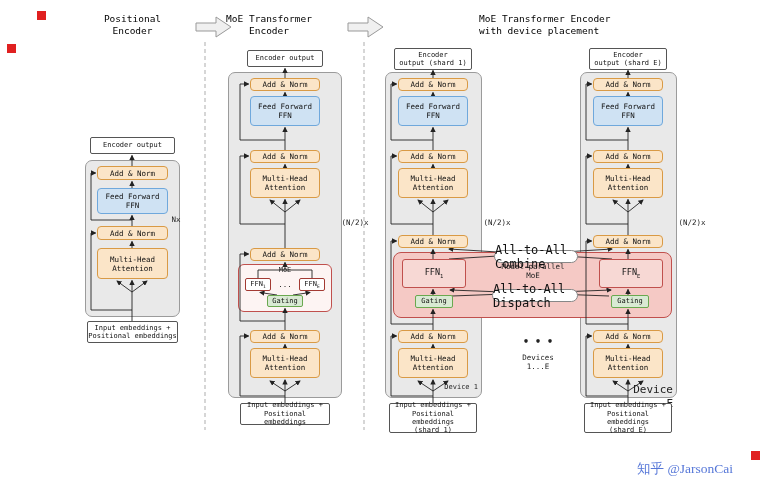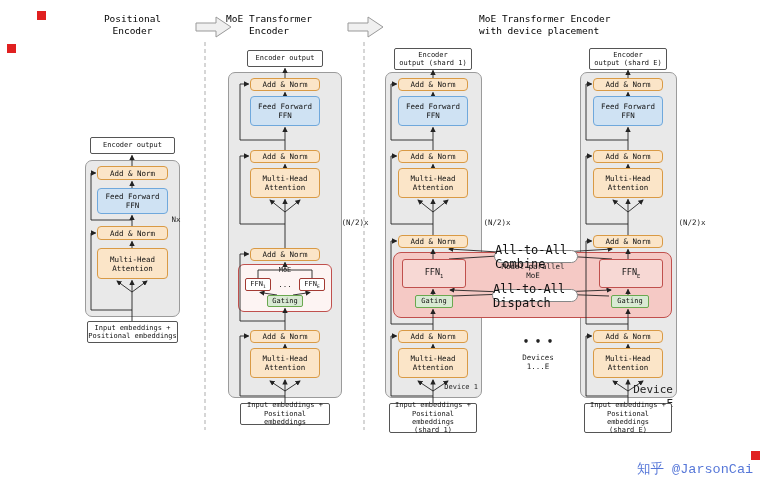--- a/index.html
+++ b/index.html
@@ -18,21 +18,21 @@
   .moew{position:absolute;background:var(--moe-wide-fill,#f5c9c5);border:1.5px solid var(--moe-border,#c0504d);border-radius:8px;z-index:2}
   .fr{background:#f7d8d4;border:1px solid var(--moe-border,#c0504d);border-radius:3px;font-size:8.5px}
   .fr2{background:#fff;border:1px solid #a33a33;border-radius:2px;font-size:7px}
   .gate{background:var(--gating-fill,#d9ead3);border:1px solid var(--gating-border,#6aa84f);border-radius:2px;font-size:7px}
   .lbl{position:absolute;font-size:7.5px;color:#222;text-align:center;z-index:4;line-height:1.25}
   .pill{position:absolute;background:#fff;border:1px solid #888;border-radius:8px;display:flex;
         align-items:center;justify-content:center;font-size:12px;z-index:5;color:#111}
   svg.lines{position:absolute;left:0;top:0;z-index:3;pointer-events:none}
   .caption{position:absolute;font-family:"Liberation Serif",serif;font-size:13.5px;line-height:1.32;color:#000;z-index:6}
   .caption .b{font-weight:bold}
-  .wm{position:absolute;font-family:Liberation Mono, monospace;font-size:13.5px;color:#5677d8;z-index:7}
+  .wm{position:absolute;font-family:Liberation Serif, serif;font-size:13.5px;color:#5677d8;z-index:7}
   .redsq{position:absolute;width:9px;height:9px;background:var(--marker-red,#e02020);z-index:8}
   sub{font-size:0.65em}
 </style>
 </head>
 <body>
 
 <div class="title pre" style="left:85px;top:13px;width:95px">Positional
 Encoder</div>
 <div class="title pre" style="left:212px;top:13px;width:114px">MoE Transformer
 Encoder</div>

